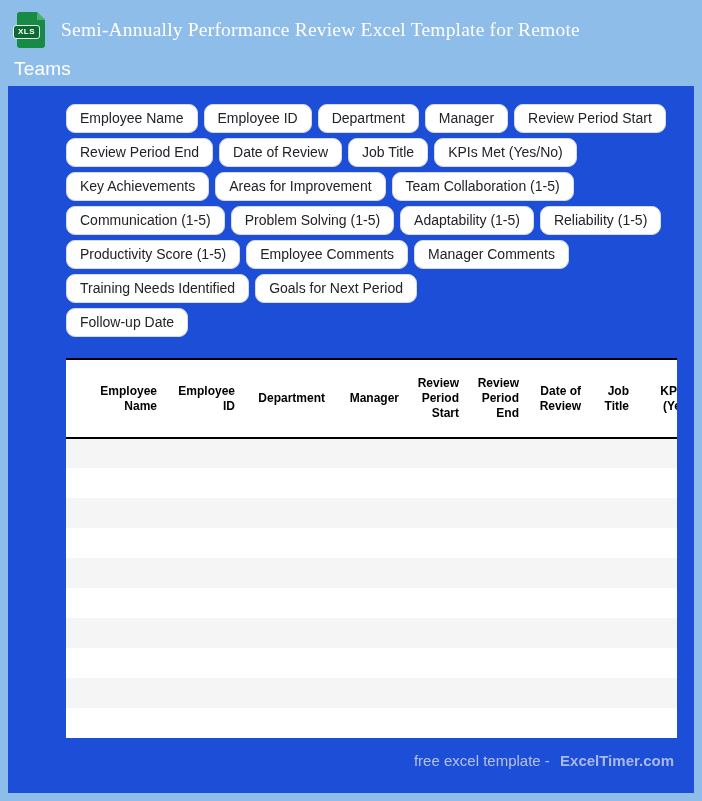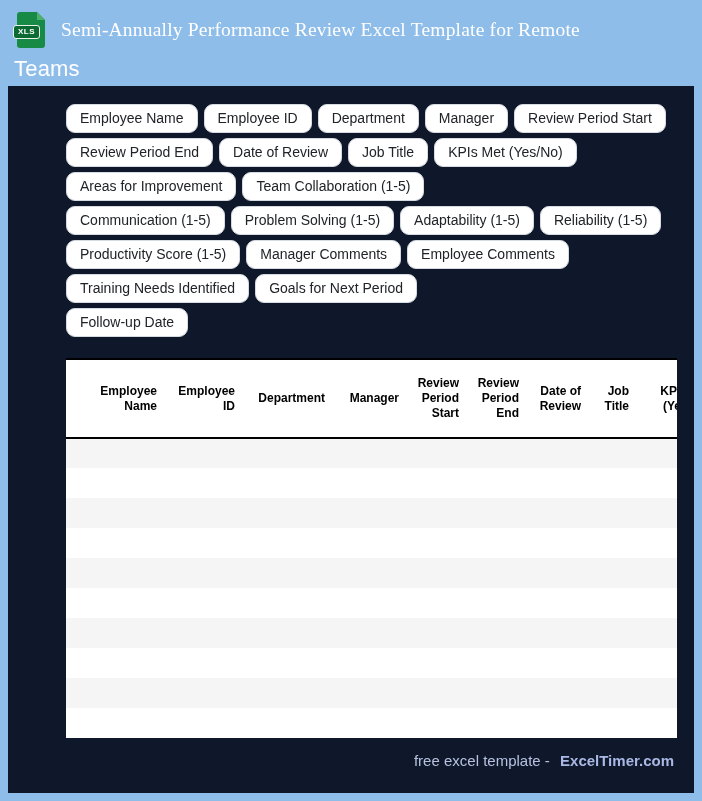--- a/index.html
+++ b/index.html
@@ -14,36 +14,36 @@
 
   
   .app-header {
     position: absolute; top: 0; left: 0; right: 0; height: 86px;
     background: #8fbde9;
     color: #ffffff;
     padding: 8px 14px 0 14px;
   }
   .title-line1 { display: flex; align-items: center; gap: 13px; height: 44px; }
   .title-text { font-size: 19.5px; line-height: 34px; letter-spacing: 0.2px; font-family: Liberation Serif, serif; }
-  .title-line2 { font-size: 22px; line-height: 34px; letter-spacing: 0.2px; }
+  .title-line2 { font-size: 19px; line-height: 34px; letter-spacing: 0.2px; }
 
   .xls-icon { position: relative; width: 34px; height: 38px; flex: 0 0 34px; }
   .xls-icon svg { display: block; }
   .xls-label {
     position: absolute; left: -1px; top: 14px;
     background: #0b6b33; color: #ffffff;
     font-size: 8px; font-weight: bold; letter-spacing: 0.5px;
     padding: 2px 4px; border-radius: 3px; border: 1px solid #e8f2ea;
     line-height: 8px;
   }
 
   
   .content {
     position: absolute; left: 8px; right: 8px; top: 86px; bottom: 8px;
-    background: #0f172a;
+    background: #1d4ed8;
     overflow: hidden;
   }
 
   
   .chips { margin: 18px 0 0 58px; }
   .chip-row { display: flex; gap: 6px; margin-bottom: 5px; }
   .chip {
     background: #ffffff;
     border: 1px solid #d6dbe1;
     border-radius: 9px;
@@ -114,33 +114,34 @@
           <span class="chip">Manager</span>
           <span class="chip">Review Period Start</span>
         </div>
         <div class="chip-row">
           <span class="chip">Review Period End</span>
           <span class="chip">Date of Review</span>
           <span class="chip">Job Title</span>
           <span class="chip">KPIs Met (Yes/No)</span>
         </div>
         <div class="chip-row">
+          <span class="chip">Key Achievements</span>
           <span class="chip">Areas for Improvement</span>
           <span class="chip">Team Collaboration (1-5)</span>
         </div>
         <div class="chip-row">
           <span class="chip">Communication (1-5)</span>
           <span class="chip">Problem Solving (1-5)</span>
           <span class="chip">Adaptability (1-5)</span>
           <span class="chip">Reliability (1-5)</span>
         </div>
         <div class="chip-row">
           <span class="chip">Productivity Score (1-5)</span>
+          <span class="chip">Employee Comments</span>
           <span class="chip">Manager Comments</span>
-          <span class="chip">Employee Comments</span>
         </div>
         <div class="chip-row">
           <span class="chip">Training Needs Identified</span>
           <span class="chip">Goals for Next Period</span>
         </div>
         <div class="chip-row">
           <span class="chip">Follow-up Date</span>
         </div>
       </div>
 

